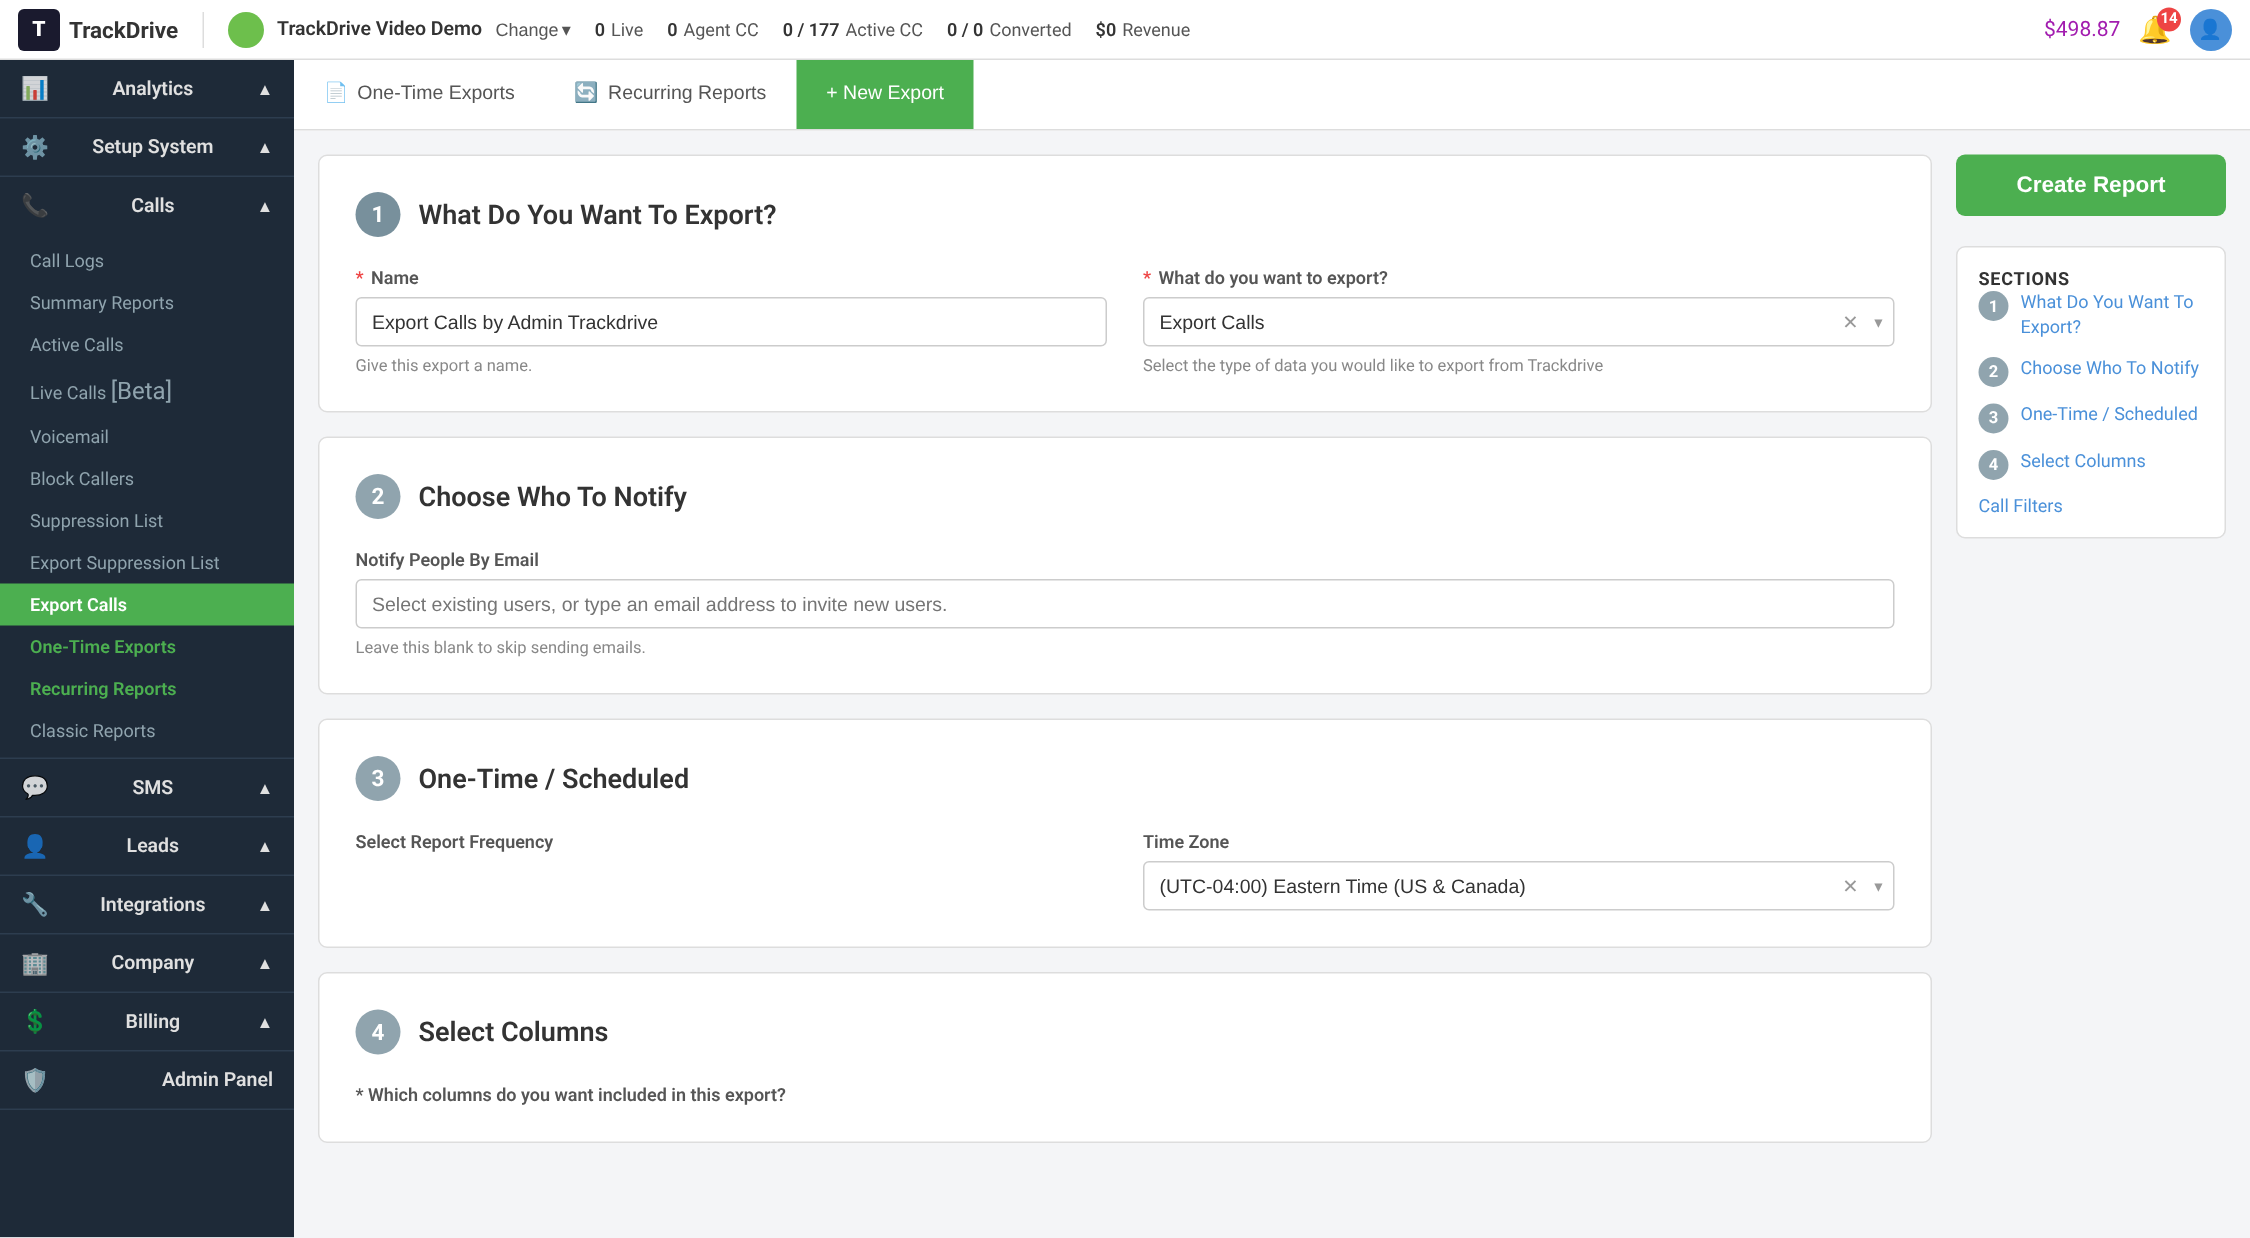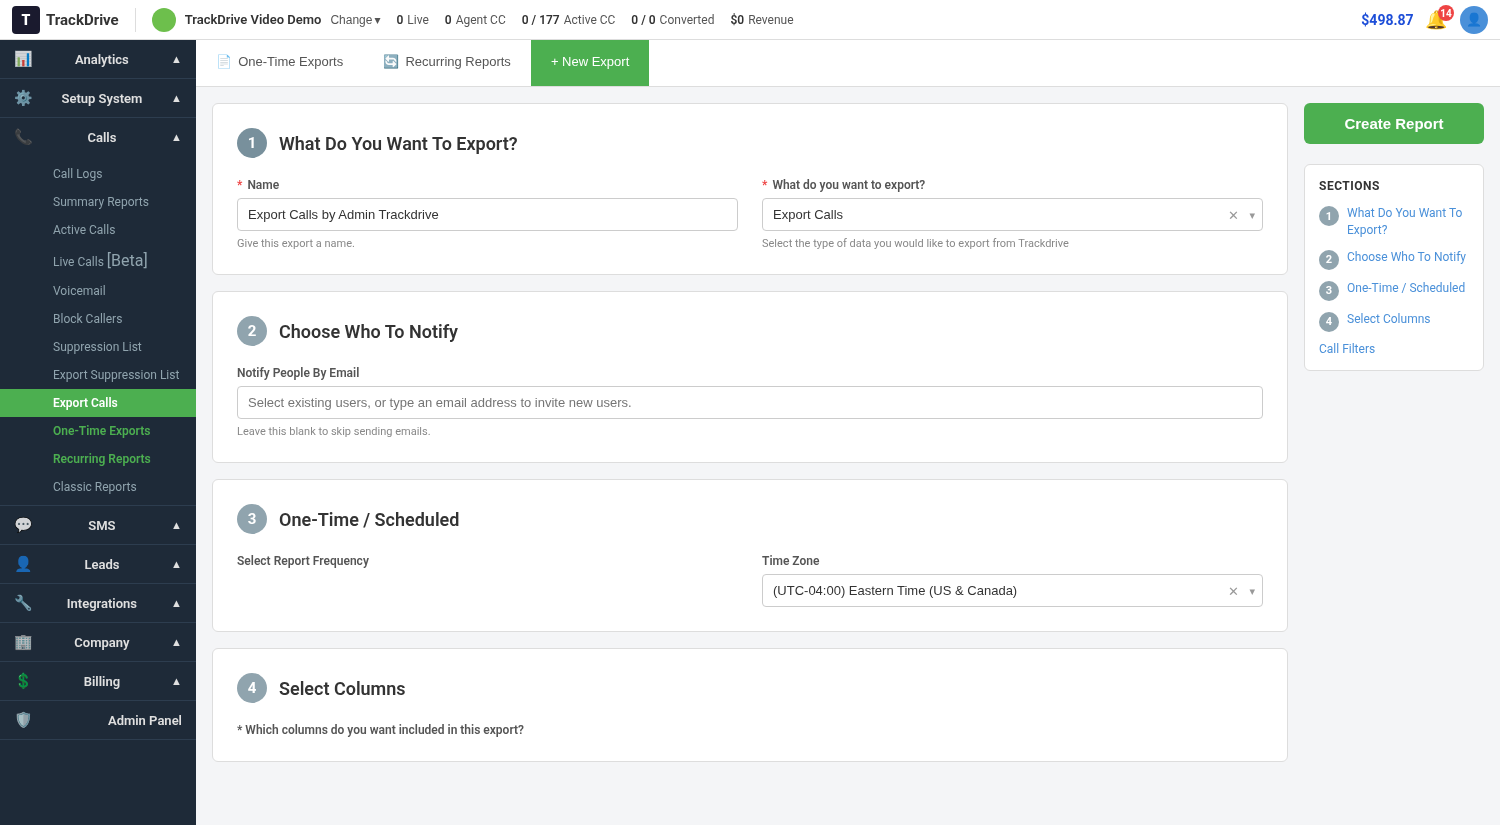--- a/index.html
+++ b/index.html
@@ -11,39 +11,39 @@
     .topbar-logo-icon { width: 28px; height: 28px; background: #1a1a2e; border-radius: 4px; display: flex; align-items: center; justify-content: center; color: #fff; font-size: 14px; font-weight: 900; }
     .topbar-sep { width: 1px; height: 24px; background: #ddd; }
     .topbar-campaign { display: flex; align-items: center; gap: 9px; }
     .campaign-icon { width: 24px; height: 24px; background: #6dbf4c; border-radius: 50%; }
     .campaign-name { font-weight: 600; font-size: 13px; color: #333; }
     .change-btn { font-size: 12px; color: #555; border: none; background: none; cursor: pointer; display: flex; align-items: center; gap: 2px; }
     .topbar-stats { display: flex; align-items: center; gap: 16px; font-size: 12px; color: #555; }
     .stat-item { display: flex; align-items: center; gap: 4px; }
     .stat-num { font-weight: 600; color: #333; }
     .topbar-right { margin-left: auto; display: flex; align-items: center; gap: 12px; }
-    .price-badge { color: #1d4ed8; font-weight: 700; font-size: 14px; }
+    .price-badge { color: #a21caf; font-weight: 400; font-size: 14px; }
     .notif-badge { position: relative; cursor: pointer; }
     .notif-icon { color: #e55; font-size: 18px; }
     .notif-count { position: absolute; top: -4px; right: -6px; background: #e44; color: #fff; border-radius: 50%; width: 16px; height: 16px; font-size: 10px; display: flex; align-items: center; justify-content: center; font-weight: 700; }
     .user-avatar { width: 28px; height: 28px; background: #4a90d9; border-radius: 50%; display: flex; align-items: center; justify-content: center; color: #fff; font-size: 13px; cursor: pointer; }
 
     
     .layout { display: flex; flex: 1; overflow: hidden; }
 
     
     .sidebar { width: 196px; background: #1e2a38; color: #ccc; display: flex; flex-direction: column; overflow-y: auto; flex-shrink: 0; }
     .sidebar::-webkit-scrollbar { width: 4px; }
     .sidebar::-webkit-scrollbar-thumb { background: #444; }
     .sidebar-section { border-bottom: 1px solid #2d3d4f; }
     .sidebar-item { display: flex; align-items: center; gap: 10px; padding: 10px 14px; cursor: pointer; font-size: 13px; color: #b0bec5; transition: background 0.15s; }
     .sidebar-item.section-header { color: #e0e0e0; font-weight: 600; justify-content: space-between; }
     .sidebar-icon { font-size: 15px; opacity: 0.8; }
     .sidebar-sub { padding: 4px 0; }
-    .sidebar-sub-item { padding: 7px 14px 7px 53px; color: #90a4ae; cursor: pointer; font-size: 12px; }
+    .sidebar-sub-item { padding: 7px 14px 7px 20px; color: #90a4ae; cursor: pointer; font-size: 12px; }
     .sidebar-sub-item.active { color: #4caf50; font-weight: 600; }
     .sidebar-sub-item.active-parent { color: #fff; font-weight: 600; background: #4caf50; }
     .chevron { font-size: 11px; }
 
     
     .main { flex: 1; display: flex; flex-direction: column; overflow: hidden; }
 
     
     .content-tabs { background: #fff; border-bottom: 1px solid #ddd; display: flex; align-items: stretch; gap: 0; flex-shrink: 0; }
     .tab-btn { padding: 14px 20px; font-size: 13px; cursor: pointer; border: none; background: none; border-bottom: 3px solid transparent; color: #555; display: flex; align-items: center; gap: 6px; }
@@ -78,21 +78,21 @@
     .freq-btns { display: flex; gap: 0; }
     .freq-btn { padding: 7px 16px; border: 1px solid #ccc; background: #f8f9fa; color: #555; cursor: pointer; font-size: 13px; }
     .freq-btn:first-child { border-radius: 4px 0 0 4px; }
     .freq-btn:last-child { border-radius: 0 4px 4px 0; }
     .freq-btn.active { background: #3a7bd5; color: #fff; border-color: #3a7bd5; }
 
     
     .right-panel { width: 180px; flex-shrink: 0; }
     .create-report-btn { width: 100%; padding: 12px; background: #4caf50; color: #fff; border: none; border-radius: 6px; font-size: 15px; font-weight: 600; cursor: pointer; margin-bottom: 20px; }
     .sections-nav { background: #fff; border: 1px solid #ddd; border-radius: 6px; padding: 14px; }
-    .sections-nav-title { font-size: 12px; font-weight: 700; color: #333; margin-bottom: 12px; text-transform: uppercase; letter-spacing: 0.5px; }
+    .sections-nav-title { font-size: 12px; font-weight: 700; color: #333; text-transform: uppercase; letter-spacing: 0.5px; }
     .nav-item { display: flex; align-items: flex-start; gap: 8px; margin-bottom: 10px; cursor: pointer; }
     .nav-num { width: 20px; height: 20px; border-radius: 50%; background: #90a4ae; color: #fff; display: flex; align-items: center; justify-content: center; font-size: 11px; font-weight: 700; flex-shrink: 0; margin-top: 1px; }
     .nav-label { font-size: 12px; color: #4a90d9; line-height: 1.4; }
     .call-filters-link { font-size: 12px; color: #4a90d9; cursor: pointer; margin-top: 0; }
   </style>
 </head>
 <body>
 
 <div class="topbar">
   <div class="topbar-logo">

